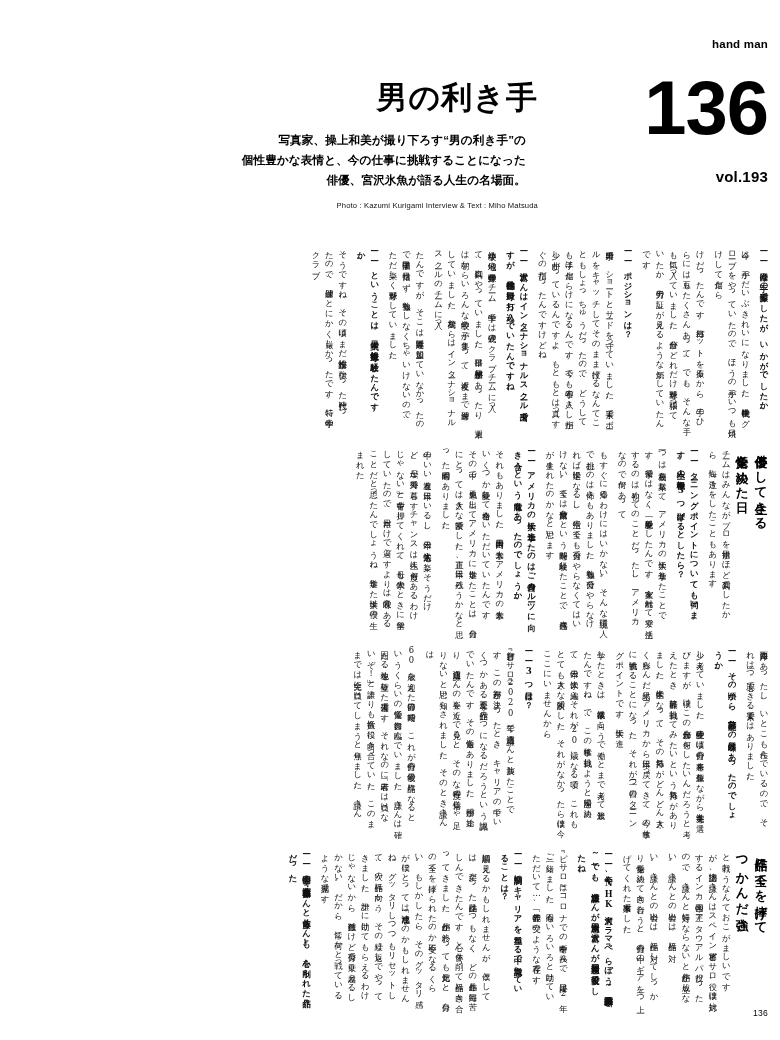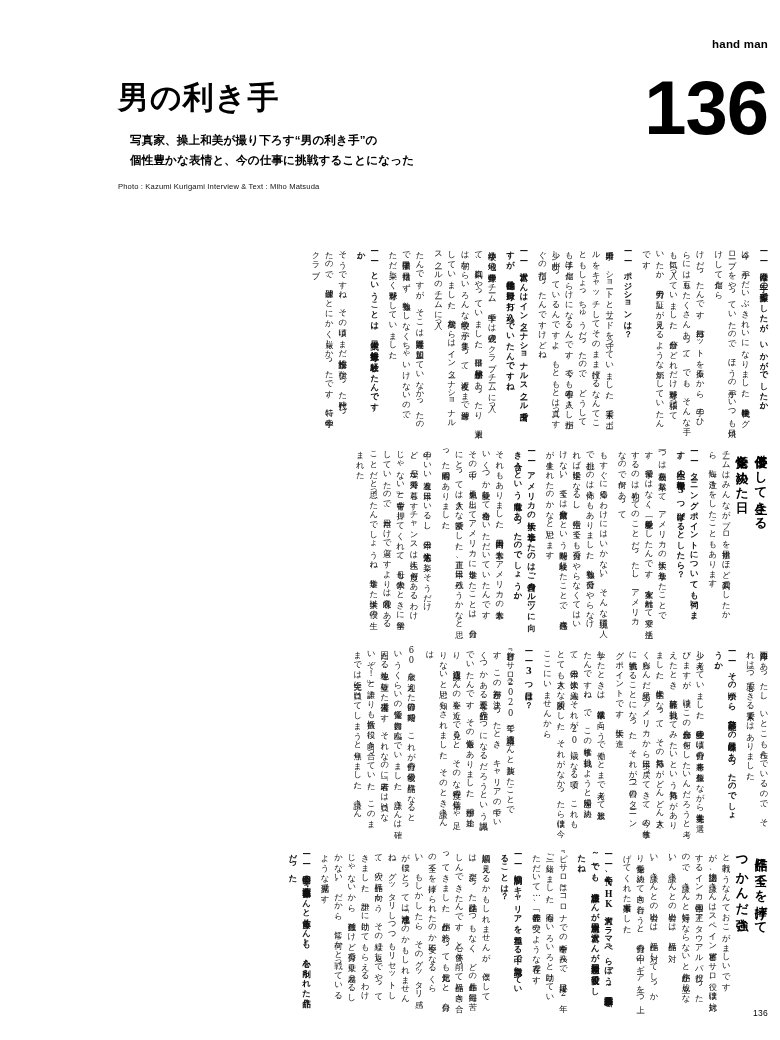--- a/index.html
+++ b/index.html
@@ -29,20 +29,21 @@
     font-weight: bold;
     letter-spacing: 0.2px;
     color: #000;
   }
 
   .title-block {
     position: absolute;
     left: 118px;
     top: 80px;
     width: 420px;
+    text-align: right;
   }
   .main-title {
     font-size: 31px;
     font-weight: bold;
     letter-spacing: 1px;
     line-height: 1.15;
     margin: 0 0 14px 0;
     color: #000;
   }
   .lede {
@@ -147,26 +148,28 @@
 
 <div id="page">
 
   <div class="running-head">hand man</div>
 
   <div class="title-block">
     <h1 class="main-title">男の利き手</h1>
     <div class="lede">
         <div>写真家、操上和美が撮り下ろす“男の利き手”の</div>
         <div>個性豊かな表情と、今の仕事に挑戦することになった</div>
+        <div>俳優、宮沢氷魚が語る人生の名場面。</div>
       </div>
     <div class="credit">Photo : Kazumi Kurigami   Interview &amp; Text : Miho Matsuda</div>
   </div>
 
   <div class="issue-block">
     <div class="issue-number">136</div>
+    <div class="vol">vol.193</div>
   </div>
 
   <div class="tblock" id="block1">
       <div class="col colwrap q">——今回は手の撮影でしたが、いかがでしたか。</div>
       <div class="col colwrap">今は、手がだいぶきれいになりました。学生時代はグローブをやっていたので、ほうの手がいつも日焼けして傷だら</div>
       <div class="col colwrap">けだったんです。毎日バットを振るから、手のひらには豆もたくさんあって。でも、そんな手も気に入っていました。自分がどれだけ野球を頑張っていたか、努力の証しが見えるような気がしていたんです。</div>
       <div class="col colwrap q">——ポジションは？</div>
       <div class="col colwrap">内野手で、ショートとサードを守っていました。素手でボールをキャッチしてそのまま投げるなんてこともしょっちゅうだったので、どうしても手は傷だらけになるんです。今でも右手の人さし指が少し曲がっているんですよ。もともとは真っすぐの指だったんですけどね。</div>
       <div class="col colwrap q">——宮沢さんはインターナショナルスクール出身ですが、学生時代は野球に打ち込んでいたんですね。</div>
       <div class="col colwrap">小学校は地域の少年野球のチーム、中学では硬式のクラブチームに入って、真剣にやっていました。平日は早朝練習があったり、週末は朝からいろんな学校の子が集まって、夜遅くまで練習をしていました。高校からはインターナショナルスクールのチームに入っ</div>

